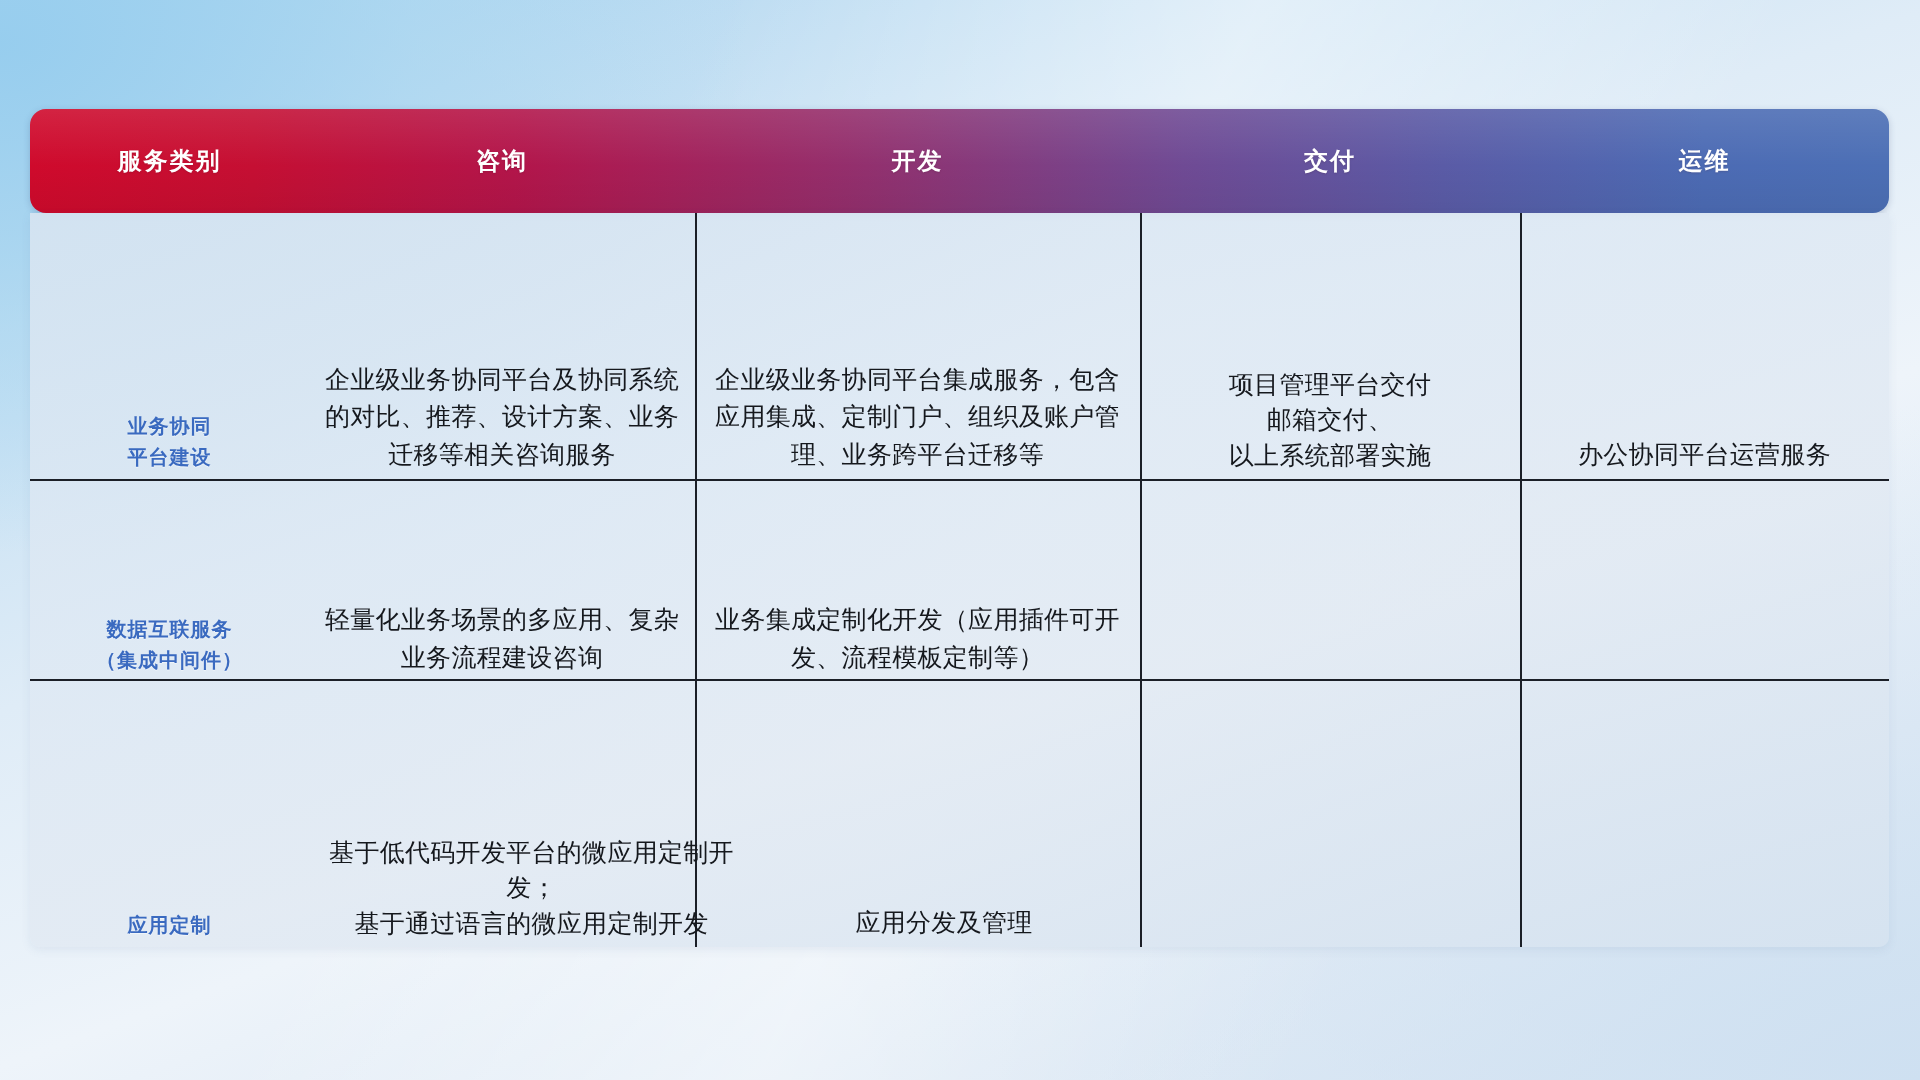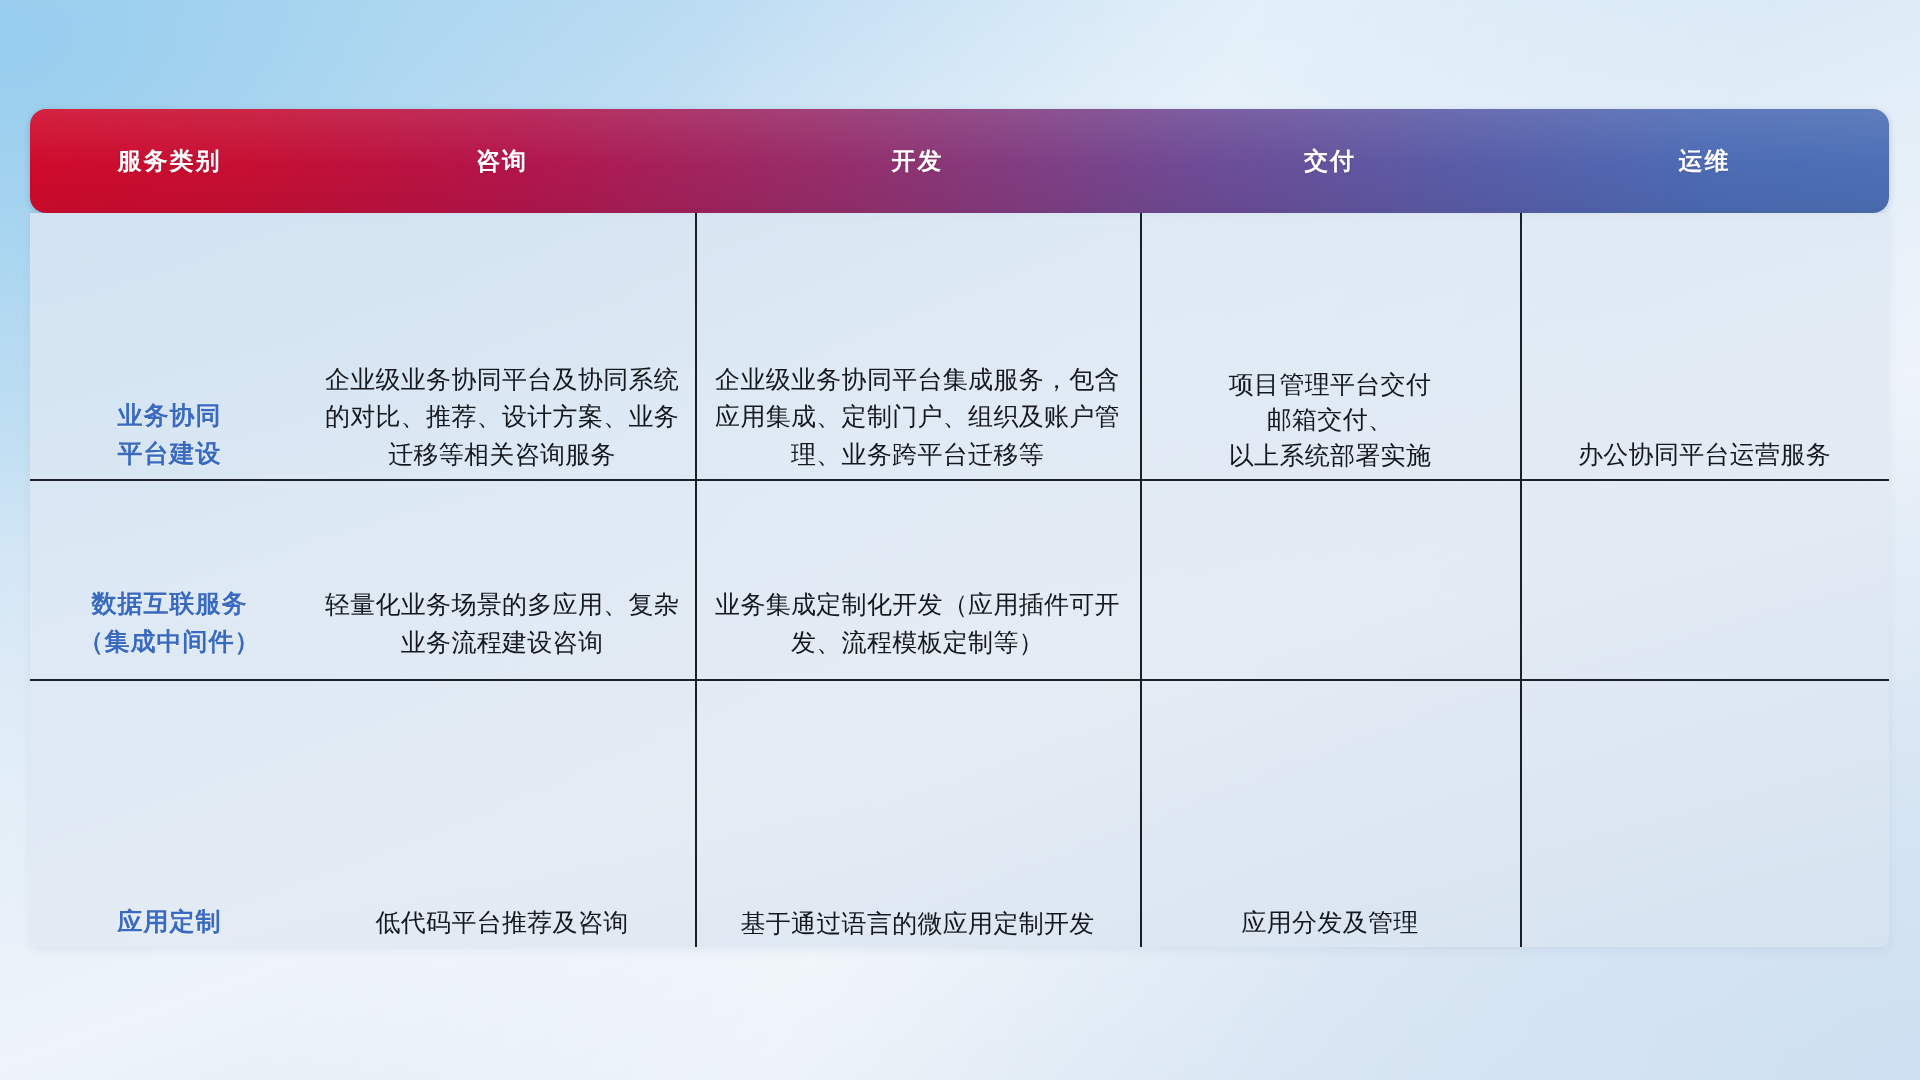--- a/index.html
+++ b/index.html
@@ -126,34 +126,34 @@
 
   
   .row {
     position: absolute;
     left: 0;
     width: 1859px;
     display: flex;
     align-items: stretch;
   }
   #row-0 { top: 0px;   height: 266px; }
-  #row-1 { top: 256px; height: 198px; }
+  #row-1 { top: 271px; height: 198px; }
   #row-2 { top: 468px; height: 266px; }
 
   .cell {
     display: flex;
     align-items: flex-end;
     justify-content: center;
     text-align: center;
     box-sizing: border-box;
     padding: 6px 14px;
   }
   .cell-label {
     color: #3a6ac0;
-    font-size: 25px;
+    font-size: 20px;
     font-weight: bold;
     line-height: 1.55;
     letter-spacing: 1px;
     text-shadow: 0 1px 1px rgba(255,255,255,0.55);
     margin-top: 38px;
   }
   .cell-text {
     color: #15181d;
     font-size: 25px;
     line-height: 1.5;
@@ -230,25 +230,23 @@
         <div class="cell-text"></div>
       </div>
     </div>
 
     <div class="row" id="row-2">
       <div class="cell col-0">
         <div class="cell-label">
           <div>应用定制</div>
         </div>
       </div>
-      <div class="cell col-1">
-        <div class="cell-text">低代码平台推荐及咨询</div>
-      </div>
       <div class="cell col-2">
         <div class="cell-text tight">
+          <div>基于低代码开发平台的微应用定制开发；</div>
           <div>基于通过语言的微应用定制开发</div>
         </div>
       </div>
       <div class="cell col-3">
         <div class="cell-text">应用分发及管理</div>
       </div>
       <div class="cell col-4">
         <div class="cell-text"></div>
       </div>
     </div>

